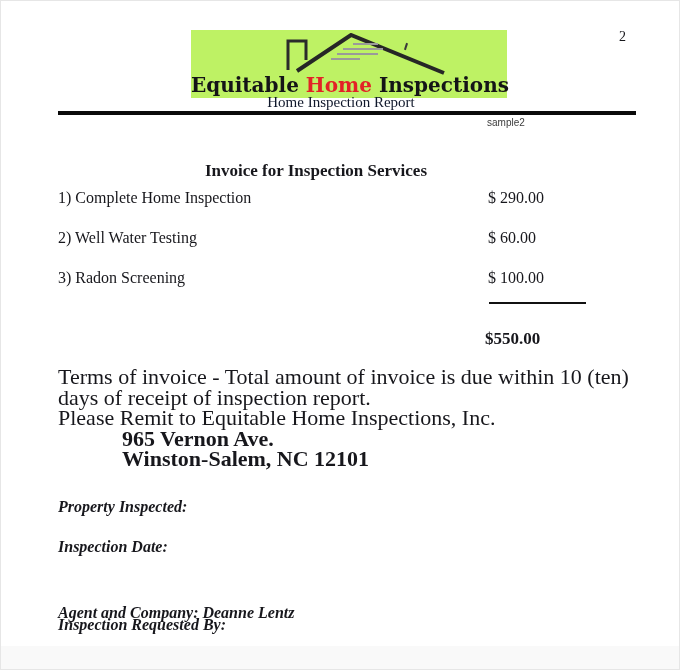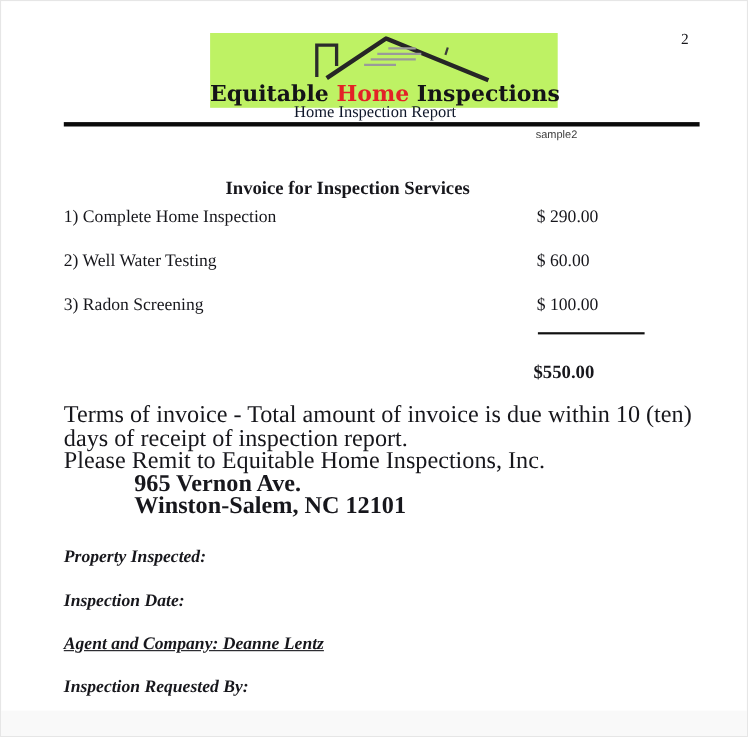--- a/index.html
+++ b/index.html
@@ -131,21 +131,21 @@
   .field-line {
     position: absolute;
     left: 57px;
     font-weight: bold;
     font-style: italic;
     font-size: 16px;
     white-space: nowrap;
   }
   .f1 { top: 497px; }
   .f2 { top: 537px; }
-  .f3 { top: 576px; text-decoration: underline; }
+  .f3 { top: 603px; }
   .f4 { top: 615px; }
   .bottom-strip {
     position: absolute;
     left: 0; top: 645px;
     width: 680px; height: 25px;
     background: #f9f9f9;
   }
 </style>
 </head>
 <body>

